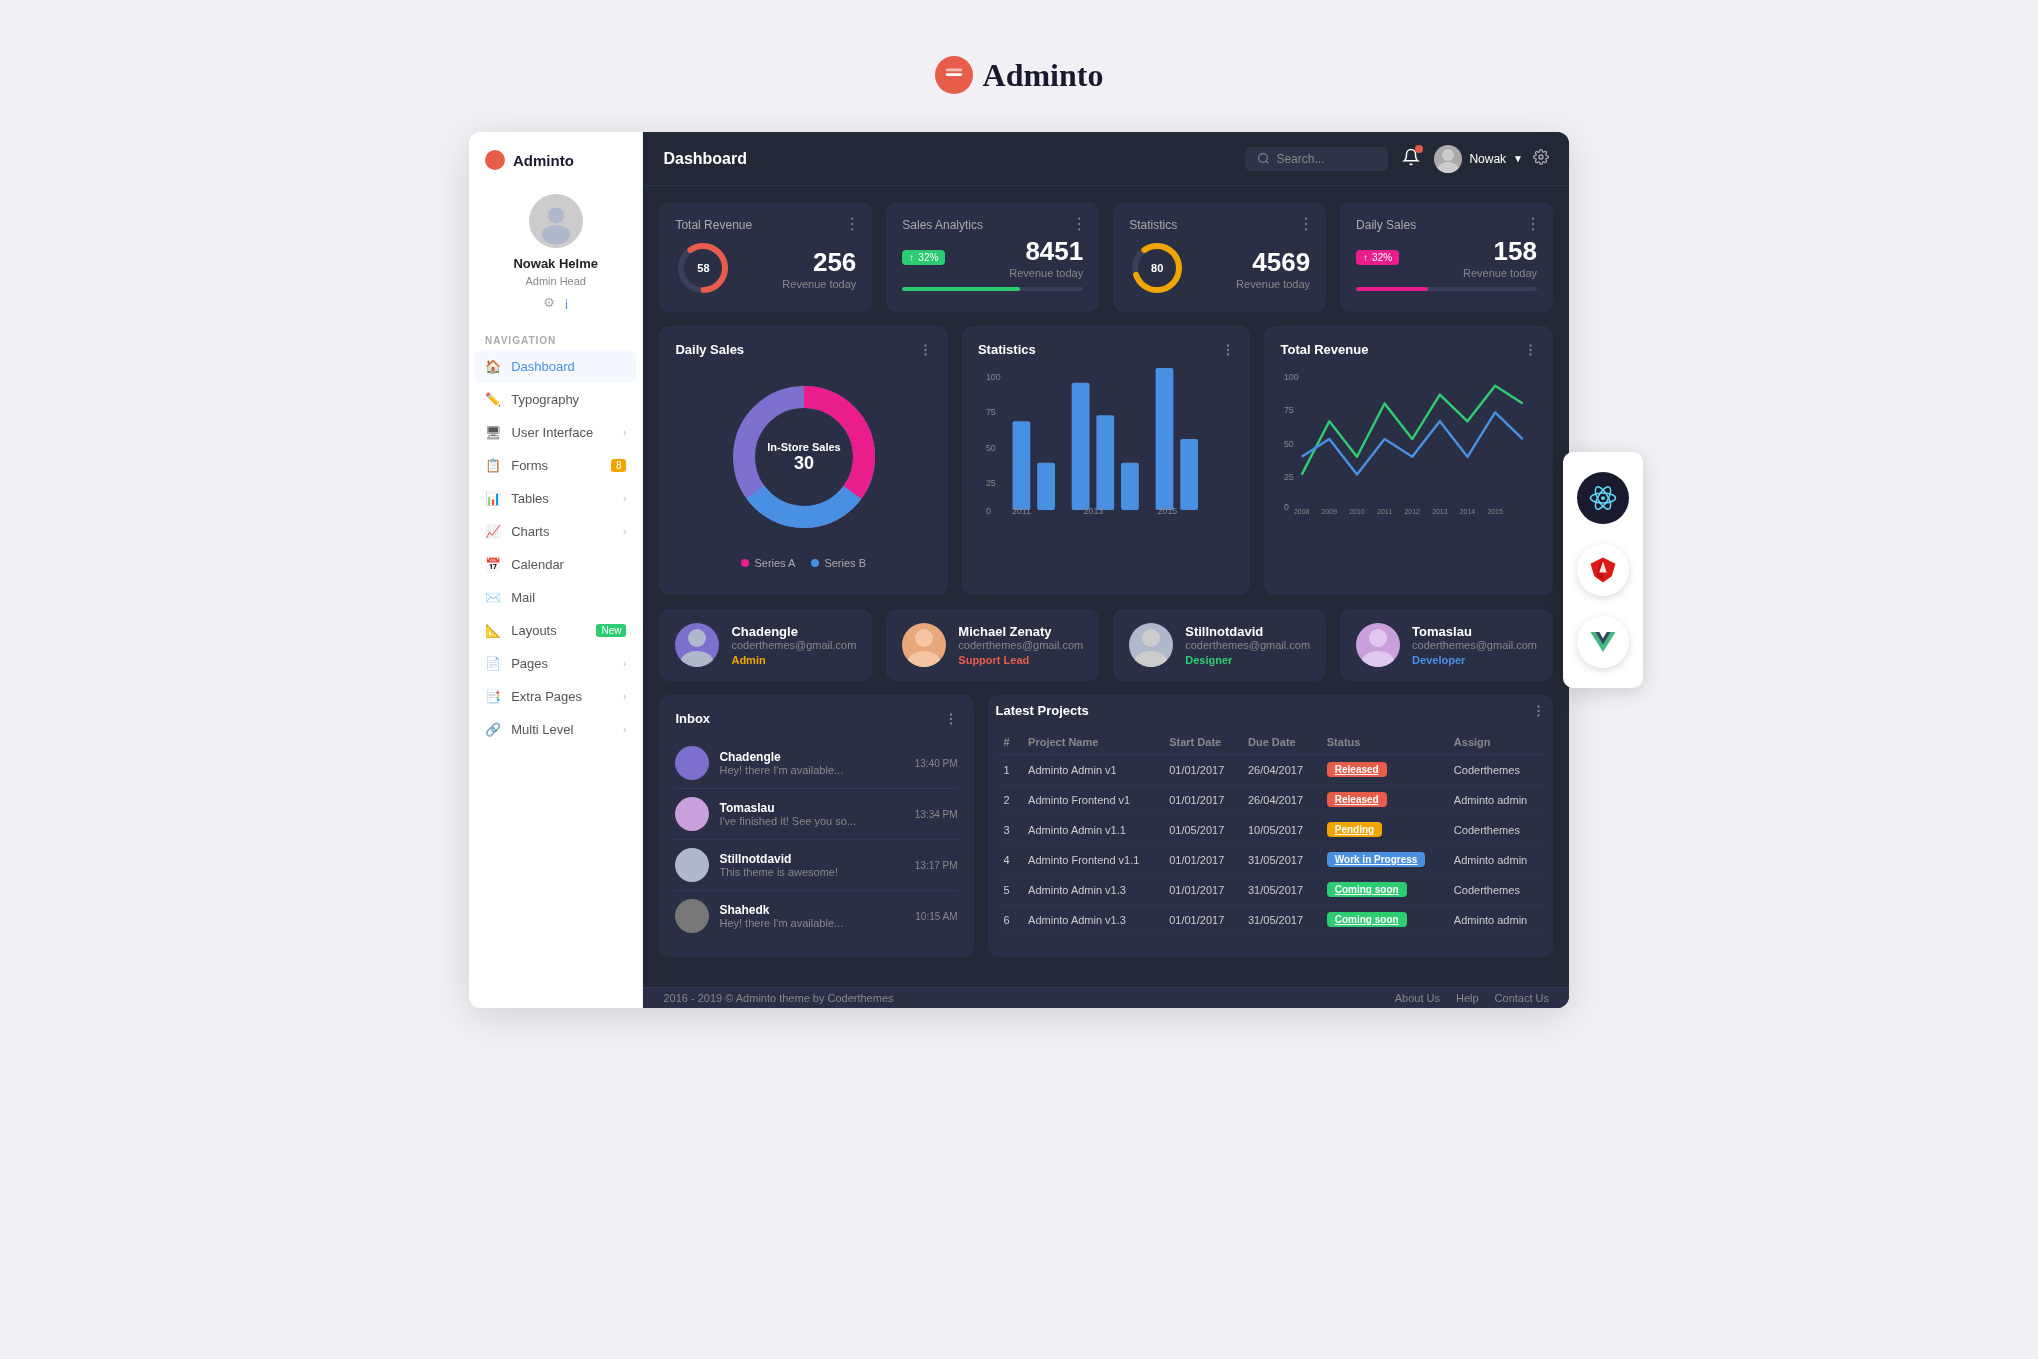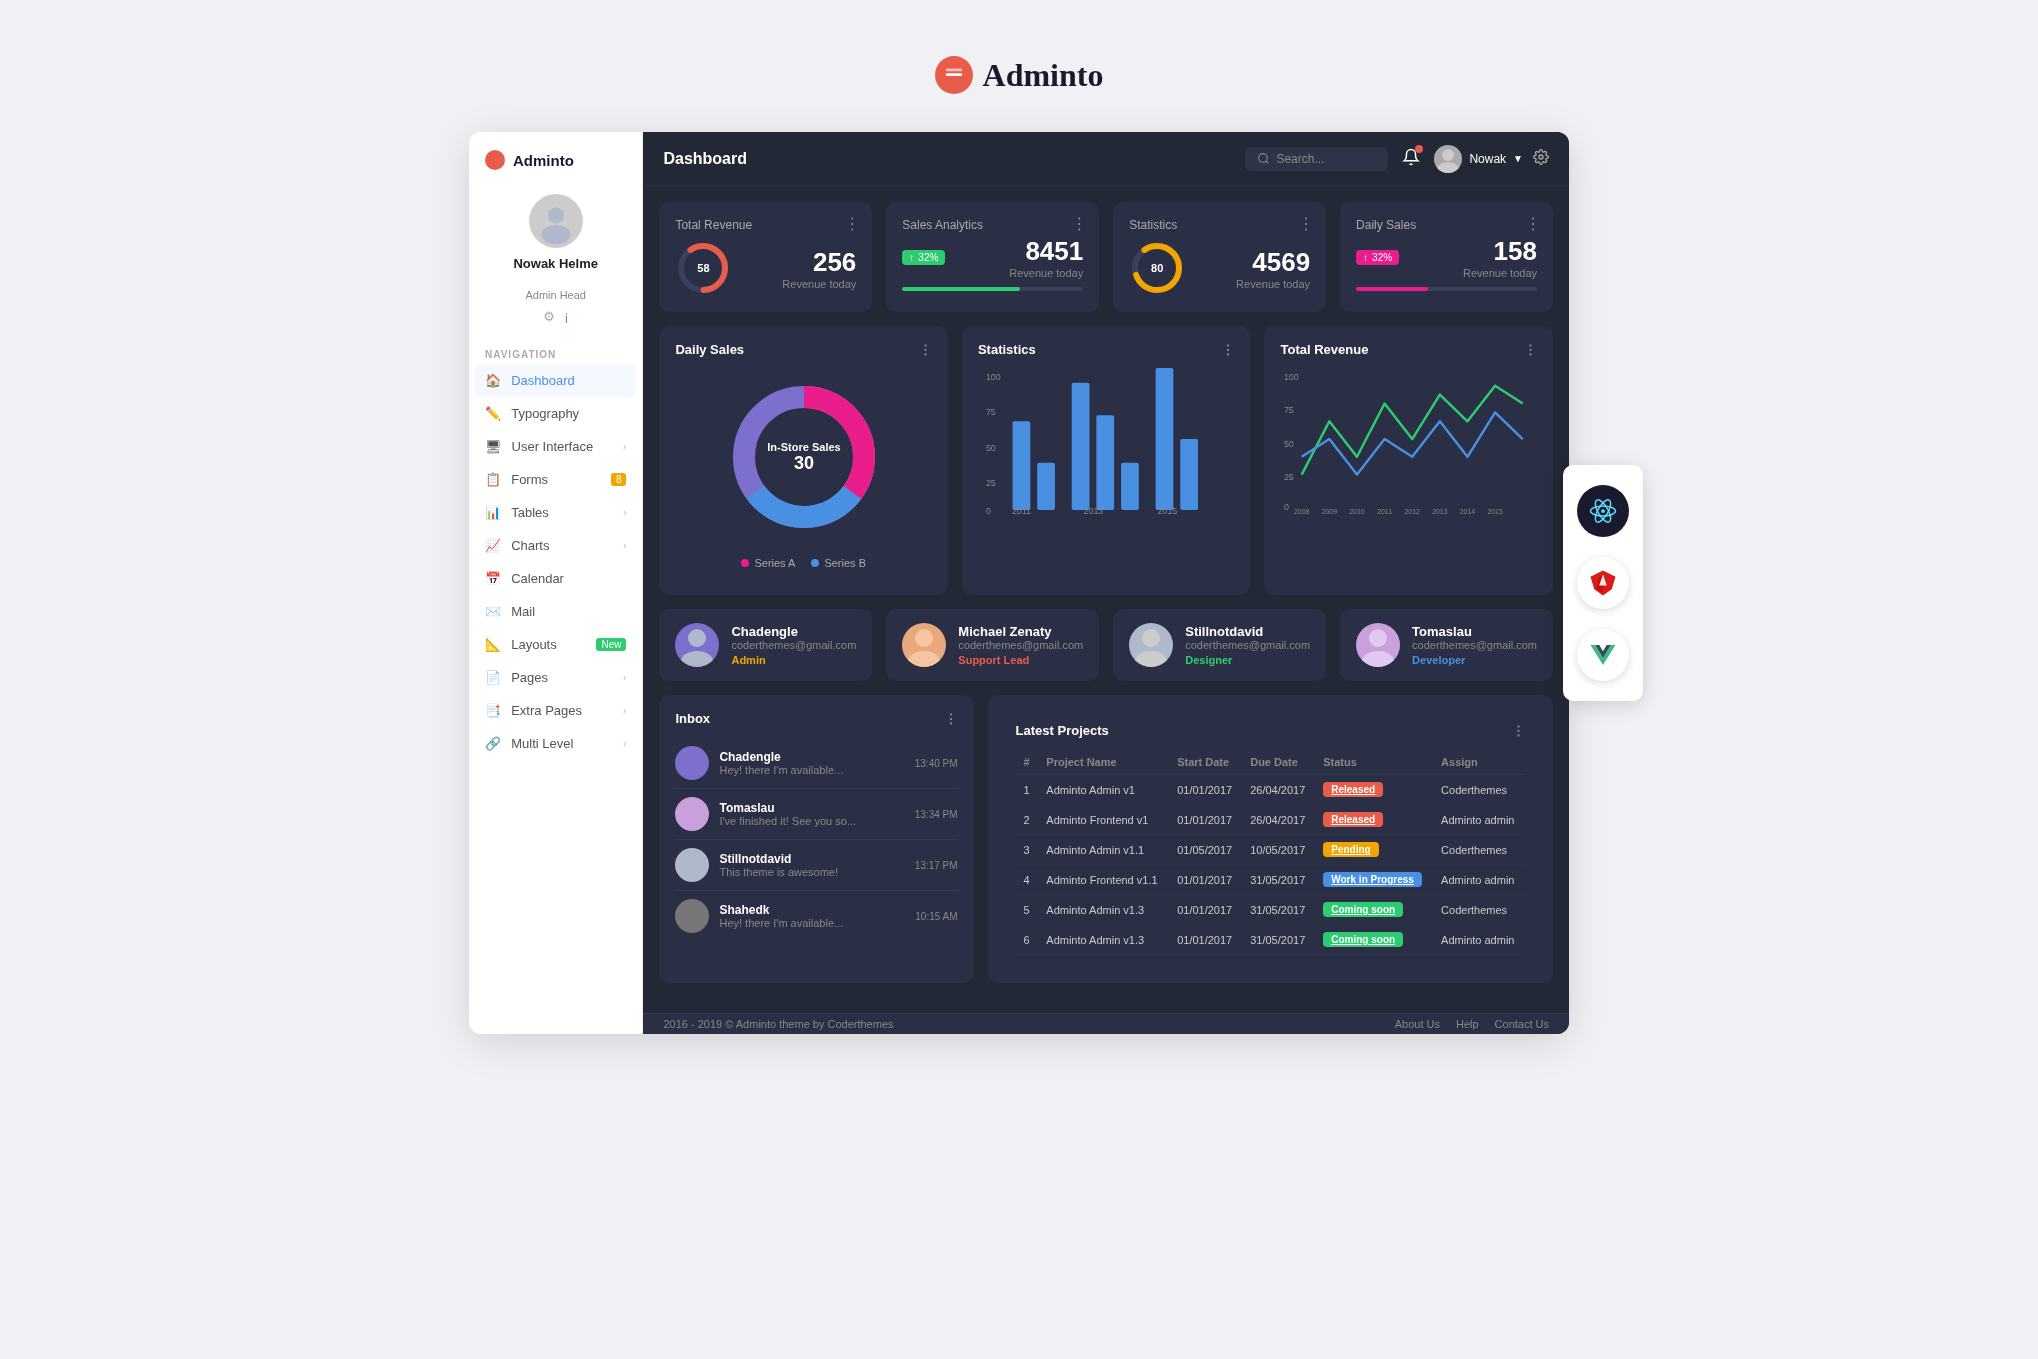--- a/index.html
+++ b/index.html
@@ -74,21 +74,21 @@
     .inbox-title { font-size: 13px; color: #fff; font-weight: 600; margin-bottom: 12px; display: flex; justify-content: space-between; }
     .inbox-item { display: flex; align-items: center; gap: 10px; padding: 8px 0; border-bottom: 1px solid #323856; }
     .inbox-item:last-child { border-bottom: none; }
     .inbox-avatar { width: 34px; height: 34px; border-radius: 50%; background: #555; flex-shrink: 0; }
     .inbox-info { flex: 1; }
     .inbox-name { font-size: 12px; color: #fff; font-weight: 600; }
     .inbox-msg { font-size: 11px; color: #888; }
     .inbox-time { font-size: 10px; color: #888; }
 
     
-    .projects-card { background: #2a2f45; border-radius: 10px; padding: 28px; }
+    .projects-card { background: #2a2f45; border-radius: 10px; padding: 8px; }
     .projects-title { font-size: 13px; color: #fff; font-weight: 600; margin-bottom: 12px; display: flex; justify-content: space-between; }
     table { width: 100%; border-collapse: collapse; }
     th { font-size: 11px; color: #888; font-weight: 600; text-align: left; padding: 6px 8px; border-bottom: 1px solid #323856; }
     td { font-size: 11px; color: #ccc; padding: 7px 8px; border-bottom: 1px solid #2e3448; }
     .status-badge { display: inline-block; border-radius: 4px; padding: 2px 8px; font-size: 10px; font-weight: 600; text-decoration: underline; }
     .status-released { background: #e85d4a; color: #fff; }
     .status-pending { background: #f0a500; color: #fff; }
     .status-wip { background: #4a90e2; color: #fff; }
     .status-coming { background: #2ecc71; color: #fff; }
 
@@ -126,21 +126,21 @@
     </div>
 
     <div class="sidebar-profile">
       <div class="sidebar-avatar">
         <svg viewBox="0 0 50 50" width="50" height="50">
               <circle cx="25" cy="18" r="10" fill="#b0b8cc"></circle>
               <ellipse cx="25" cy="42" rx="18" ry="12" fill="#b0b8cc"></ellipse>
             </svg>
       </div>
       <div style="font-size:13px;font-weight:600;color:#222;margin-top:8px;">Nowak Helme</div>
-      <div style="font-size:11px;color:#888;margin-top:18px;">Admin Head</div>
+      <div style="font-size:11px;color:#888;margin-top:4px;">Admin Head</div>
       <div class="sidebar-icons">
         <span style="font-size:13px;color:#aaa;cursor:pointer;">⚙</span>
         <span style="font-size:13px;color:#4a90e2;cursor:pointer;">ℹ</span>
       </div>
     </div>
 
     <div style="font-size:10px;font-weight:700;color:#aaa;letter-spacing:1px;padding:14px 16px 4px;text-transform:uppercase;">Navigation</div>
 
     <ul class="sidebar-nav">
       <li class="active">

